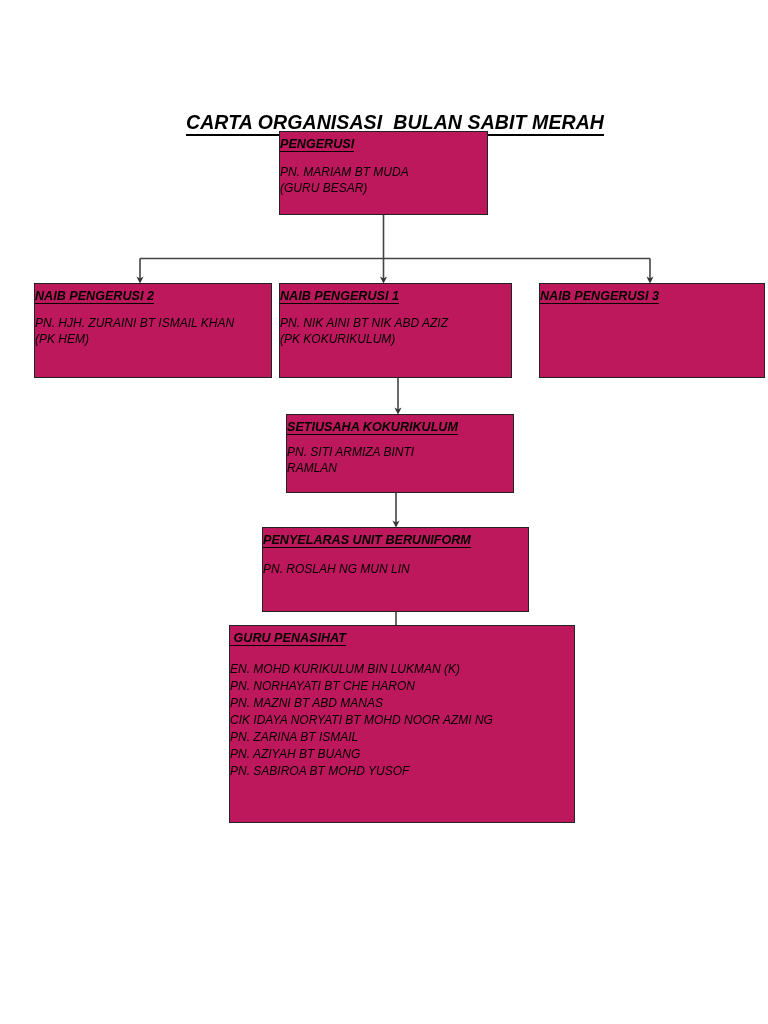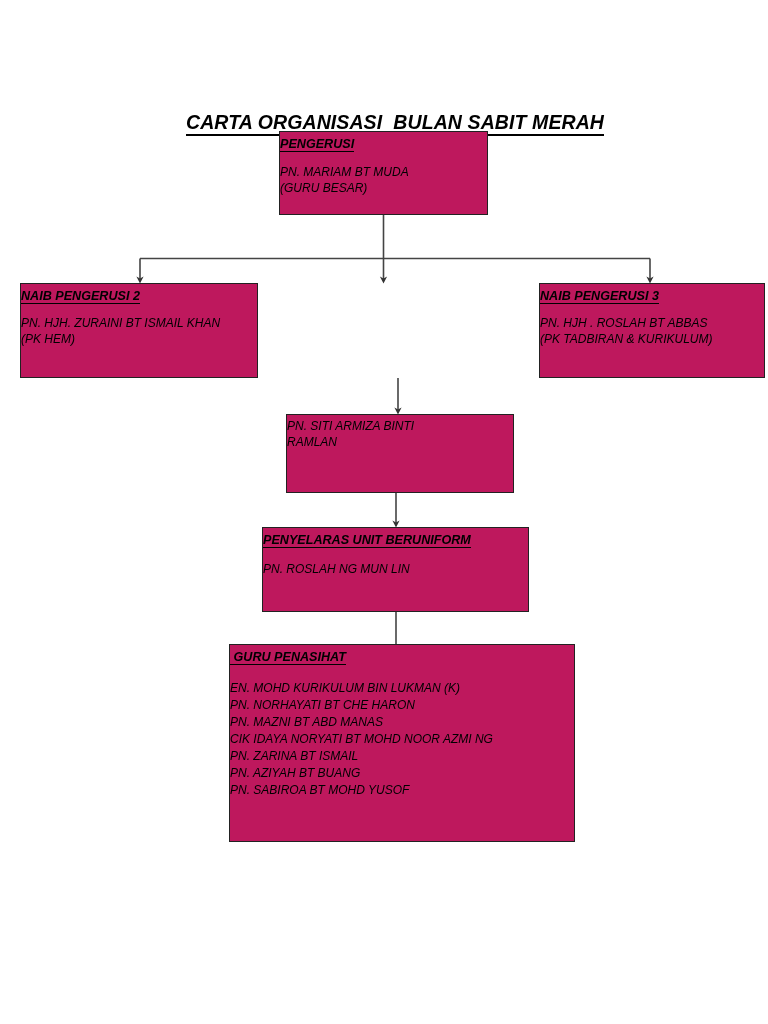--- a/index.html
+++ b/index.html
@@ -78,32 +78,32 @@
     font-size: 12px;
     line-height: 1.33;
     white-space: pre-line;
     display: block;
   }
 
   
   #node-pengerusi       { left: 279px; top: 131px; width: 209px; height: 84px; }
   #node-pengerusi .node-title { margin-bottom: 12px; }
 
-  #node-naib-2          { left: 20px;  top: 283px; width: 238px; height: 95px; }
+  #node-naib-2          { left: 34px;  top: 283px; width: 238px; height: 95px; }
   #node-naib-1          { left: 279px; top: 283px; width: 233px; height: 95px; }
   #node-naib-3          { left: 518px; top: 283px; width: 226px; height: 95px; margin-left: 21px; }
   #node-naib-2 .node-title,
   #node-naib-1 .node-title,
   #node-naib-3 .node-title { margin-bottom: 11px; }
 
   #node-setiusaha       { left: 286px; top: 414px; width: 228px; height: 79px; }
   #node-penyelaras      { left: 262px; top: 527px; width: 267px; height: 85px; }
   #node-penyelaras .node-title { margin-bottom: 13px; }
 
-  #node-guru-penasihat  { left: 229px; top: 644px; width: 346px; height: 198px; }
+  #node-guru-penasihat  { left: 229px; top: 625px; width: 346px; height: 198px; }
   #node-guru-penasihat .node-title { margin-bottom: 14px; }
   #node-guru-penasihat .node-body { line-height: 1.42; }
 </style>
 </head>
 <body>
 
 <div id="chart-root">
 
   <svg id="connectors" viewBox="0 0 768 1024" width="768" height="1024" xmlns="http://www.w3.org/2000/svg">
     <defs>
@@ -138,28 +138,32 @@
     <div class="node-body">PN. MARIAM BT MUDA
 (GURU BESAR)</div>
   </div>
 
   <div class="node" id="node-naib-2">
     <div class="node-title"><span>NAIB PENGERUSI 2</span></div>
     <div class="node-body">PN. HJH. ZURAINI BT ISMAIL KHAN
 (PK HEM)</div>
   </div>
 
+  <div class="node" id="node-naib-1">
+    <div class="node-title"><span>NAIB PENGERUSI 1</span></div>
+    <div class="node-body">PN. NIK AINI BT NIK ABD AZIZ
+(PK KOKURIKULUM)</div>
+  </div>
 
   <div class="node" id="node-naib-3">
     <div class="node-title"><span>NAIB PENGERUSI 3</span></div>
-    <div class="node-body">PN. HJH . ROSLAH BT ABBAS
-(PK TADBIRAN &amp; KURIKULUM)</div>
   </div>
 
   <div class="node" id="node-setiusaha">
+    <div class="node-title"><span>SETIUSAHA KOKURIKULUM</span></div>
     <div class="node-body">PN. SITI ARMIZA BINTI
 RAMLAN</div>
   </div>
 
   <div class="node" id="node-penyelaras">
     <div class="node-title"><span>PENYELARAS UNIT BERUNIFORM</span></div>
     <div class="node-body">PN. ROSLAH NG MUN LIN</div>
   </div>
 
   <div class="node" id="node-guru-penasihat">

